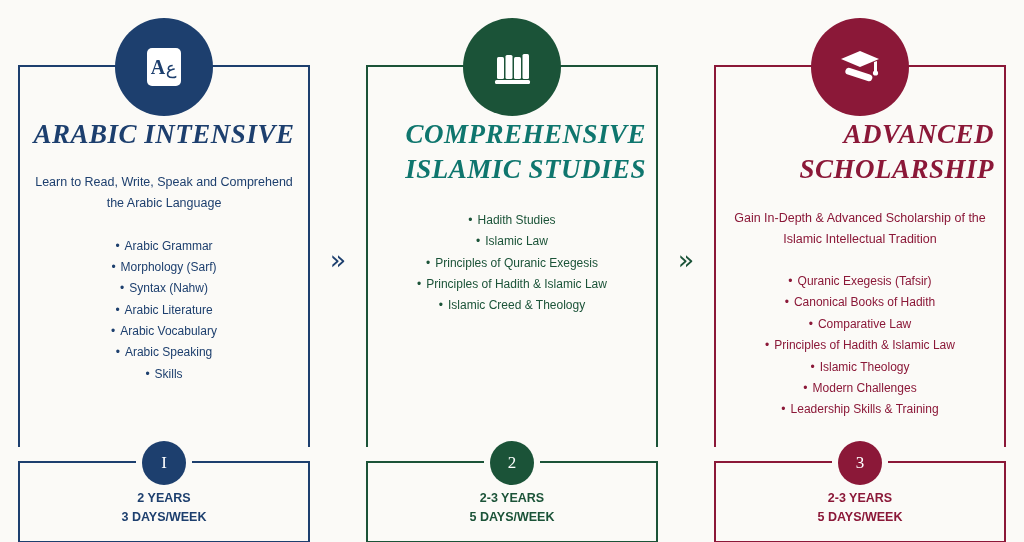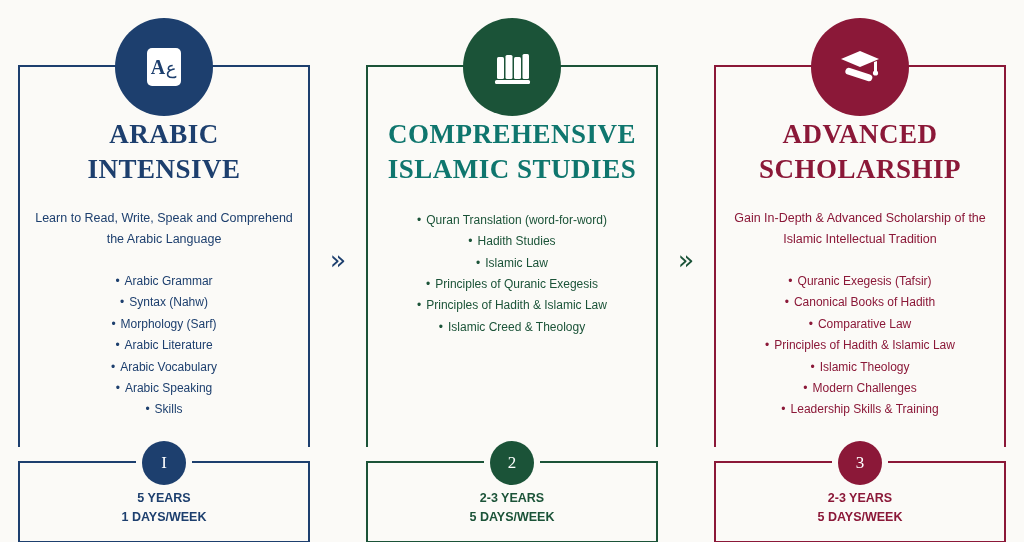--- a/index.html
+++ b/index.html
@@ -83,24 +83,25 @@
   .col.green .badge { background: #1b5338; }
   .col.maroon .badge { background: #8b1838; }
   .badge svg { display: block; }
 
   .title {
     font-family: "Liberation Serif", serif;
     font-weight: bold;
     font-size: 27px;
     letter-spacing: 0.5px;
     color: #1d3f6e;
-    text-align: center;
+    text-align: right;
     line-height: 1.32;
     margin: 4px 0 0 0;
     text-transform: uppercase;
+    font-style: italic;
   }
   .col.green .title { color: #0f766e; }
   .col.maroon .title { color: #8b1838; }
 
   .subtitle {
     margin-top: 20px;
     font-size: 12.5px;
     line-height: 1.65;
     color: #1d3f6e;
     text-align: center;
@@ -196,52 +197,51 @@
           <svg width="52" height="52" viewBox="0 0 52 52">
             <rect x="9" y="7" width="34" height="38" rx="5" fill="#ffffff"></rect>
             <text x="20" y="33" font-family="Liberation Serif, serif" font-size="20" font-weight="bold" fill="#1d3f6e" text-anchor="middle">A</text>
             <text x="33" y="33" font-family="DejaVu Sans, sans-serif" font-size="18" fill="#1d3f6e" text-anchor="middle">ع</text>
           </svg>
         </div>
         <div class="title">ARABIC INTENSIVE</div>
         <div class="subtitle">Learn to Read, Write, Speak and Comprehend the Arabic Language</div>
         <ul class="bullets">
           <li>Arabic Grammar</li>
+          <li>Morphology (Sarf)</li>
           <li>Syntax (Nahw)</li>
-          <li>Morphology (Sarf)</li>
           <li>Arabic Literature</li>
           <li>Arabic Vocabulary</li>
           <li>Arabic Speaking</li>
           <li>Skills</li>
         </ul>
       </div>
       <div class="footer-box">
         <div class="gap-mask"></div>
         <div class="num-circle">I</div>
-        <div class="dur">5 YEARS</div>
-        <div class="dur">1 DAYS/WEEK</div>
+        <div class="dur">2 YEARS</div>
+        <div class="dur">3 DAYS/WEEK</div>
       </div>
     </div>
 
     <div class="arrow">»</div>
 
     <div class="col green">
       <div class="body-box">
         <div class="badge">
           <svg width="52" height="52" viewBox="0 0 52 52">
             <rect x="11" y="16" width="7" height="22" rx="1.5" fill="#ffffff"></rect>
             <rect x="19.5" y="14" width="7" height="24" rx="1.5" fill="#ffffff"></rect>
             <rect x="28" y="16" width="7" height="22" rx="1.5" fill="#ffffff"></rect>
             <rect x="36.5" y="13" width="6.5" height="25" rx="1.5" fill="#ffffff"></rect>
             <rect x="9" y="39" width="35" height="4" rx="1.5" fill="#ffffff"></rect>
           </svg>
         </div>
         <div class="title">COMPREHENSIVE ISLAMIC STUDIES</div>
         <ul class="bullets">
-          <li>Quran Translation (word-for-word)</li>
           <li>Hadith Studies</li>
           <li>Islamic Law</li>
           <li>Principles of Quranic Exegesis</li>
           <li>Principles of Hadith &amp; Islamic Law</li>
           <li>Islamic Creed &amp; Theology</li>
         </ul>
       </div>
       <div class="footer-box">
         <div class="gap-mask"></div>
         <div class="num-circle">2</div>

